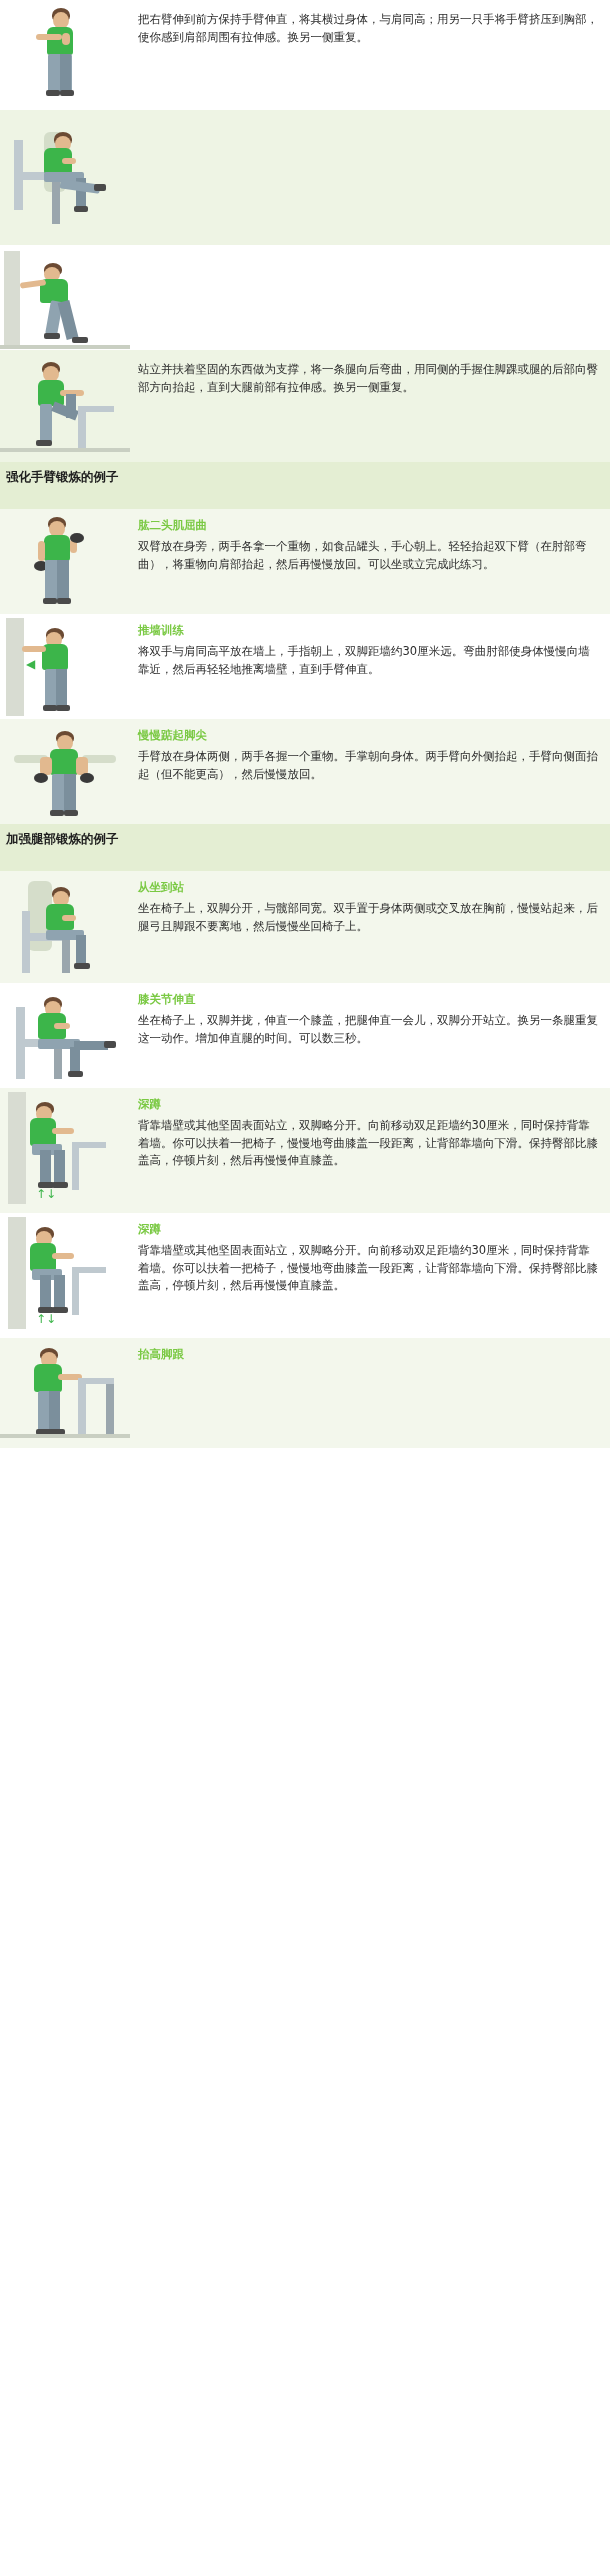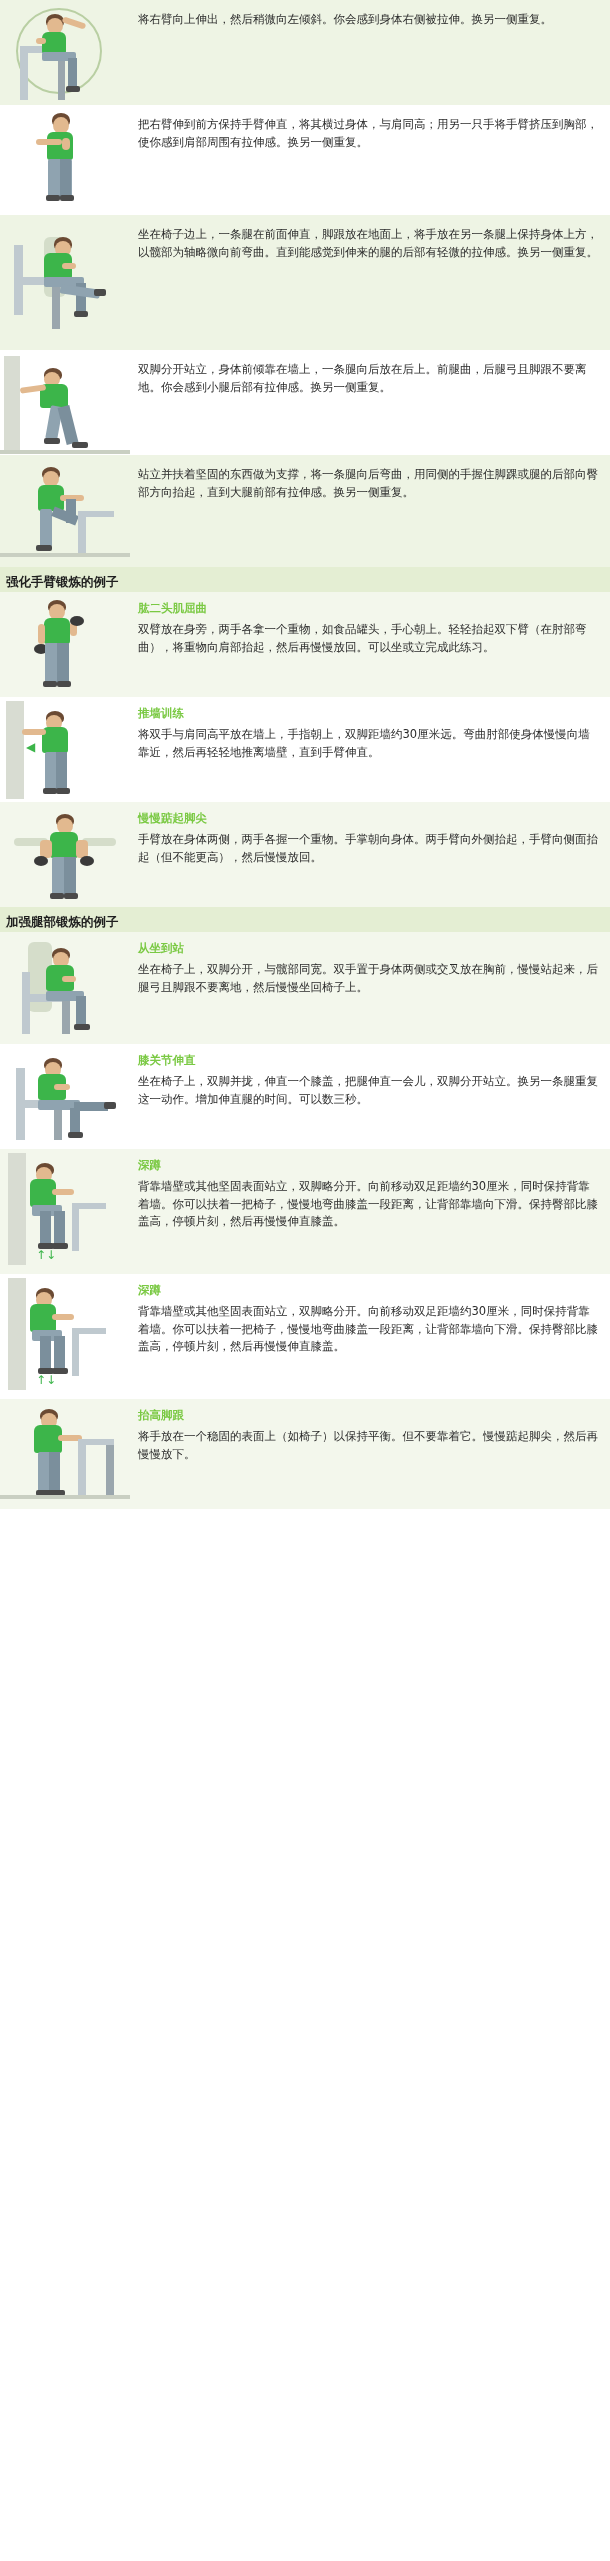--- a/index.html
+++ b/index.html
@@ -41,21 +41,21 @@
   .band-green  { background: #eef4e4; }
   .band-white  { background: #ffffff; }
   .band-light  { background: #f3f7ec; }
 
   .section-head {
     width: 610px;
     background: #e4eed3;
     font-weight: bold;
     font-size: 12.5px;
     color: #1f1f1f;
-    padding: 7px 10px 1px 6px;
+    padding: 7px 10px 23px 6px;
   }
 
   
   .stage { position: absolute; inset: 0; }
   .sh { position: absolute; }
 
   .head { background: #e2b98f; border-radius: 50%; }
   .hair { background: #6b4a33; border-radius: 50% 50% 40% 40%; }
   .shirt { background: #3cb54a; border-radius: 6px 6px 3px 3px; }
   .pants { background: #8fa3b0; border-radius: 2px; }
@@ -73,42 +73,20 @@
     border: 2px solid #b9cfa3;
     border-radius: 50%;
     background: transparent;
   }
 </style>
 </head>
 <body>
 
 <div class="page">
 
-  <div class="row band-green" style="min-height:105px">
-    <div class="fig">
-      <div class="stage">
-        <div class="sh ring" style="left:16px;top:8px;width:86px;height:86px;"></div>
-        <div class="sh chair" style="left:20px;top:50px;width:8px;height:50px;"></div>
-        <div class="sh chair" style="left:20px;top:46px;width:46px;height:7px;"></div>
-        <div class="sh chair-dk" style="left:58px;top:52px;width:7px;height:48px;"></div>
-        <div class="sh hair" style="left:46px;top:14px;width:18px;height:14px;"></div>
-        <div class="sh head" style="left:47px;top:18px;width:16px;height:16px;"></div>
-        <div class="sh shirt" style="left:42px;top:32px;width:24px;height:22px;"></div>
-        <div class="sh skin" style="left:62px;top:20px;width:24px;height:6px;transform:rotate(18deg);"></div>
-        <div class="sh skin" style="left:36px;top:38px;width:10px;height:6px;"></div>
-        <div class="sh pants" style="left:42px;top:52px;width:34px;height:9px;"></div>
-        <div class="sh pants-dk" style="left:68px;top:58px;width:9px;height:30px;"></div>
-        <div class="sh shoe" style="left:66px;top:86px;width:14px;height:6px;"></div>
-      </div>
-    </div>
-    <div class="txt">
-      <div class="ttl"></div>
-      <div>将右臂向上伸出，然后稍微向左倾斜。你会感到身体右侧被拉伸。换另一侧重复。</div>
-    </div>
-  </div>
 
   <div class="row band-white" style="min-height:110px">
     <div class="fig">
       <div class="stage">
         <div class="sh hair" style="left:52px;top:8px;width:18px;height:14px;"></div>
         <div class="sh head" style="left:53px;top:12px;width:16px;height:17px;"></div>
         <div class="sh shirt" style="left:47px;top:27px;width:26px;height:28px;"></div>
         <div class="sh skin" style="left:36px;top:34px;width:26px;height:6px;"></div>
         <div class="sh skin" style="left:62px;top:33px;width:8px;height:12px;"></div>
         <div class="sh pants" style="left:48px;top:54px;width:24px;height:38px;"></div>
@@ -134,44 +112,36 @@
         <div class="sh head" style="left:55px;top:26px;width:16px;height:16px;"></div>
         <div class="sh shirt" style="left:44px;top:38px;width:28px;height:26px;"></div>
         <div class="sh skin" style="left:62px;top:48px;width:14px;height:6px;"></div>
         <div class="sh pants" style="left:44px;top:62px;width:40px;height:10px;"></div>
         <div class="sh pants-dk" style="left:76px;top:68px;width:10px;height:30px;"></div>
         <div class="sh pants" style="left:60px;top:72px;width:40px;height:9px;transform:rotate(8deg);"></div>
         <div class="sh shoe" style="left:94px;top:74px;width:12px;height:7px;"></div>
         <div class="sh shoe" style="left:74px;top:96px;width:14px;height:6px;"></div>
       </div>
     </div>
-    <div class="txt">
-      <div class="ttl"></div>
-      <div>坐在椅子边上，一条腿在前面伸直，脚跟放在地面上，将手放在另一条腿上保持身体上方，以髋部为轴略微向前弯曲。直到能感觉到伸来的腿的后部有轻微的拉伸感。换另一侧重复。</div>
-    </div>
   </div>
 
   <div class="row band-white" style="min-height:105px">
     <div class="fig">
       <div class="stage">
         <div class="sh wall" style="left:4px;top:6px;width:16px;height:96px;"></div>
         <div class="sh hair" style="left:44px;top:18px;width:18px;height:13px;"></div>
         <div class="sh head" style="left:44px;top:22px;width:16px;height:15px;"></div>
         <div class="sh shirt" style="left:40px;top:34px;width:28px;height:24px;"></div>
         <div class="sh skin" style="left:20px;top:36px;width:26px;height:6px;transform:rotate(-8deg);"></div>
         <div class="sh pants" style="left:48px;top:56px;width:12px;height:34px;transform:rotate(10deg);"></div>
         <div class="sh pants-dk" style="left:62px;top:56px;width:12px;height:38px;transform:rotate(-14deg);"></div>
         <div class="sh shoe" style="left:44px;top:88px;width:16px;height:6px;"></div>
         <div class="sh shoe" style="left:72px;top:92px;width:16px;height:6px;"></div>
         <div class="sh floor" style="left:0px;top:100px;width:130px;height:4px;"></div>
       </div>
-    </div>
-    <div class="txt">
-      <div class="ttl"></div>
-      <div>双脚分开站立，身体前倾靠在墙上，一条腿向后放在后上。前腿曲，后腿弓且脚跟不要离地。你会感到小腿后部有拉伸感。换另一侧重复。</div>
     </div>
   </div>
 
   <div class="row band-green" style="min-height:112px">
     <div class="fig">
       <div class="stage">
         <div class="sh hair" style="left:42px;top:12px;width:18px;height:13px;"></div>
         <div class="sh head" style="left:43px;top:16px;width:16px;height:16px;"></div>
         <div class="sh shirt" style="left:38px;top:30px;width:26px;height:26px;"></div>
         <div class="sh skin" style="left:60px;top:40px;width:24px;height:6px;"></div>
@@ -366,17 +336,16 @@
         <div class="sh shoe" style="left:36px;top:91px;width:16px;height:6px;"></div>
         <div class="sh shoe" style="left:49px;top:91px;width:16px;height:6px;"></div>
         <div class="sh chair" style="left:78px;top:40px;width:8px;height:56px;"></div>
         <div class="sh chair" style="left:78px;top:40px;width:36px;height:6px;"></div>
         <div class="sh chair-dk" style="left:106px;top:46px;width:8px;height:50px;"></div>
         <div class="sh floor" style="left:0px;top:96px;width:130px;height:4px;"></div>
       </div>
     </div>
     <div class="txt">
       <div class="ttl">抬高脚跟</div>
-      <div>将手放在一个稳固的表面上（如椅子）以保持平衡。但不要靠着它。慢慢踮起脚尖，然后再慢慢放下。</div>
     </div>
   </div>
 
 </div>
 
 </body></html>

